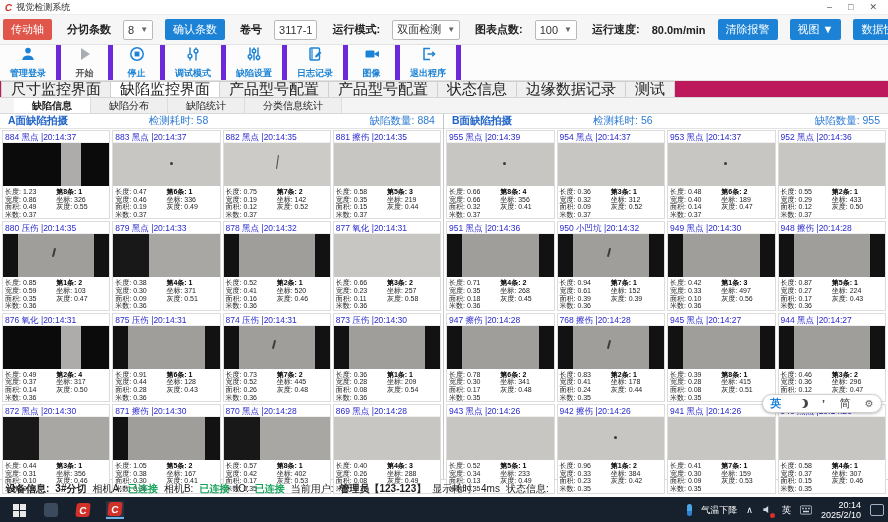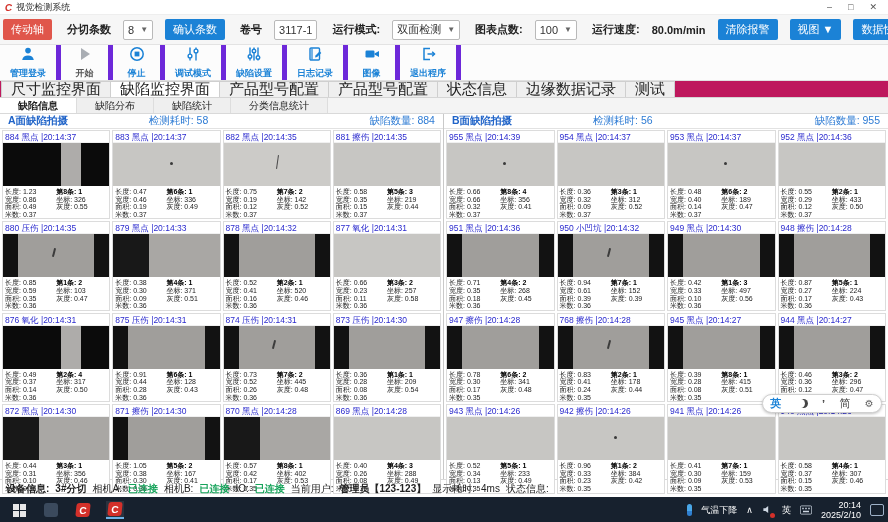--- a/index.html
+++ b/index.html
@@ -27,21 +27,21 @@
   .toolbar2{height:36px;background:#fcfcfc;display:flex;align-items:stretch;border-bottom:1px solid #e0e0e0}
   .action{display:flex;flex-direction:column;align-items:center;justify-content:center;padding:2px 10px;border-right:5px solid #6d28d9;cursor:pointer;min-width:52px}
   .action svg{width:16px;height:16px}
   .action .a-label{font-size:9px;color:#1b82d6;font-weight:bold;margin-top:1px}
   .action.muted .a-label{color:#555}
 
   
   .maintabs{display:flex;height:17px;background:#be185d;font-size:15px;border-bottom:1px solid #d5d5d5;padding-left:1px}
   .maintabs .tab{display:flex;align-items:center;padding:0 9px;border:1px solid #cfcfcf;border-bottom:none;margin-right:-1px;background:#efefef;color:#222;cursor:pointer}
   .maintabs .tab.active{background:#fff;position:relative;z-index:2}
-  .subtabs{display:flex;height:16px;background:#f4f4f4;font-size:10px;border-bottom:1px solid #d9d9d9;}
+  .subtabs{display:flex;height:16px;background:#f4f4f4;font-size:10px;border-bottom:1px solid #d9d9d9;padding-left:14px}
   .subtabs .tab{display:flex;align-items:center;padding:0 18px;border-right:1px solid #ddd;background:#efefef;color:#222;cursor:pointer}
   .subtabs .tab.active{background:#fff;font-weight:bold}
 
   
   .panels{display:flex;height:365px;background:#fff}
   .panel{width:50%;display:flex;flex-direction:column;border-right:1px solid #c9c9c9}
   .panel:last-child{border-right:none}
   .panel-header{height:18px;display:flex;align-items:center;font-size:10.5px;padding:0 8px;border-bottom:1px solid #e2e2e2;color:#2d7bd4}
   .panel-title{font-weight:bold;color:#1f63c8}
   .ph-mid{margin:0 auto}

